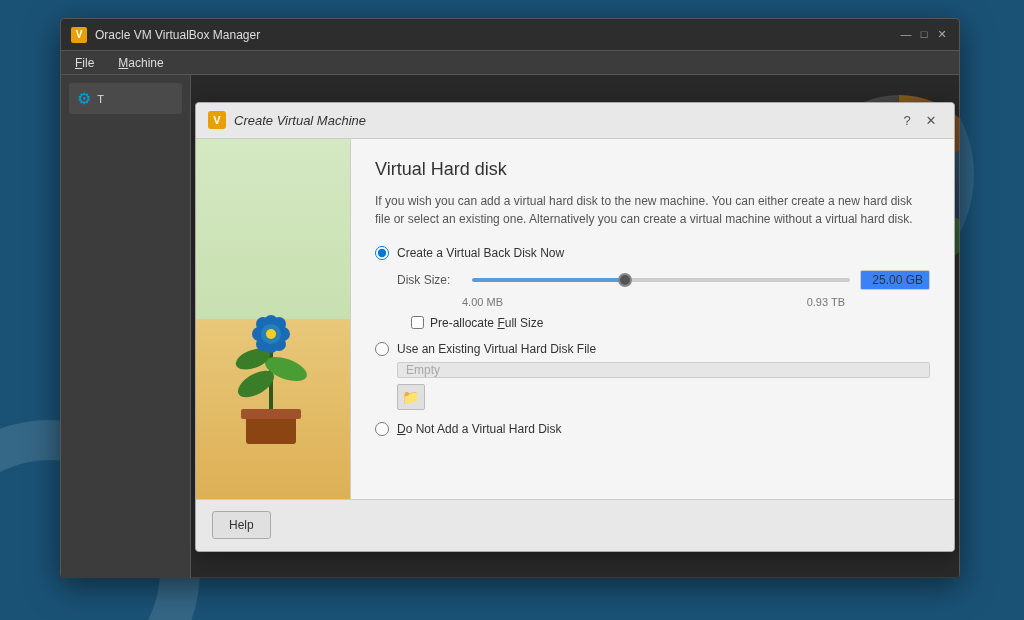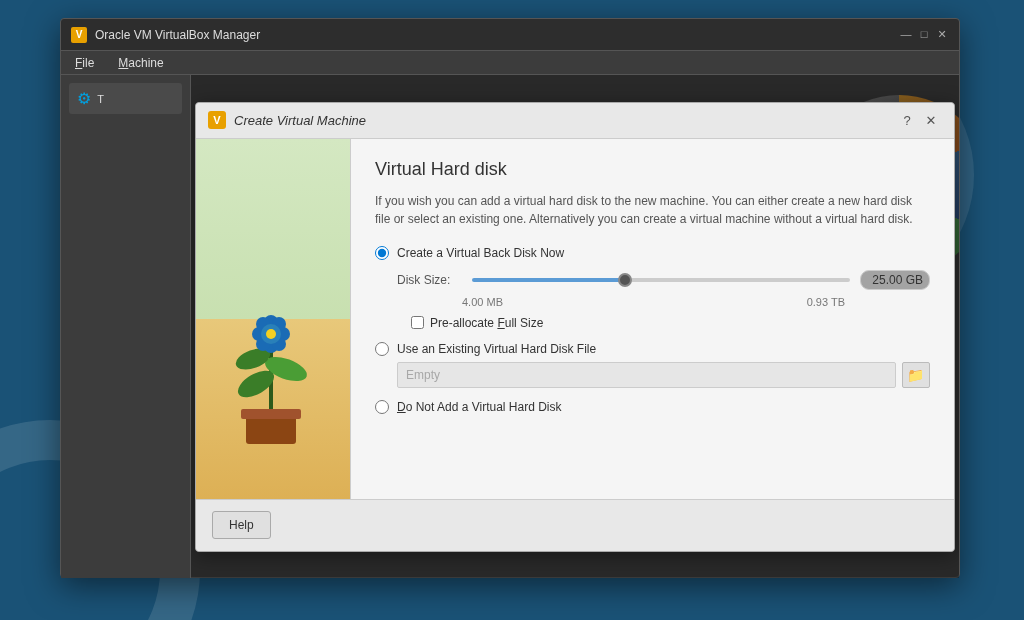--- a/index.html
+++ b/index.html
@@ -311,23 +311,23 @@
       display: flex;
       align-items: center;
     }
 
     .disk-size-value {
       font-size: 12px;
       color: #333;
       min-width: 70px;
       text-align: right;
       padding: 2px 6px;
-      background: #a3a3a3;
+      background: #3b82f6;
       border: 1px solid #ccc;
-      border-radius: 9px;
+      border-radius: 2px;
     }
 
     .size-range {
       display: flex;
       justify-content: space-between;
       padding-left: 65px;
       padding-right: 85px;
       font-size: 11px;
       color: #777;
       margin-bottom: 8px;
@@ -353,20 +353,21 @@
       color: #333;
     }
     .checkbox-label u { text-decoration: underline; }
 
     
     .dropdown-row {
       display: flex;
       gap: 6px;
       margin-left: 22px;
       margin-top: 6px;
+      flex-direction: column;
     }
 
     .disk-dropdown {
       flex: 1;
       height: 26px;
       background: #e0e0e0;
       border: 1px solid #bbb;
       border-radius: 2px;
       color: #888;
       font-size: 12px;

